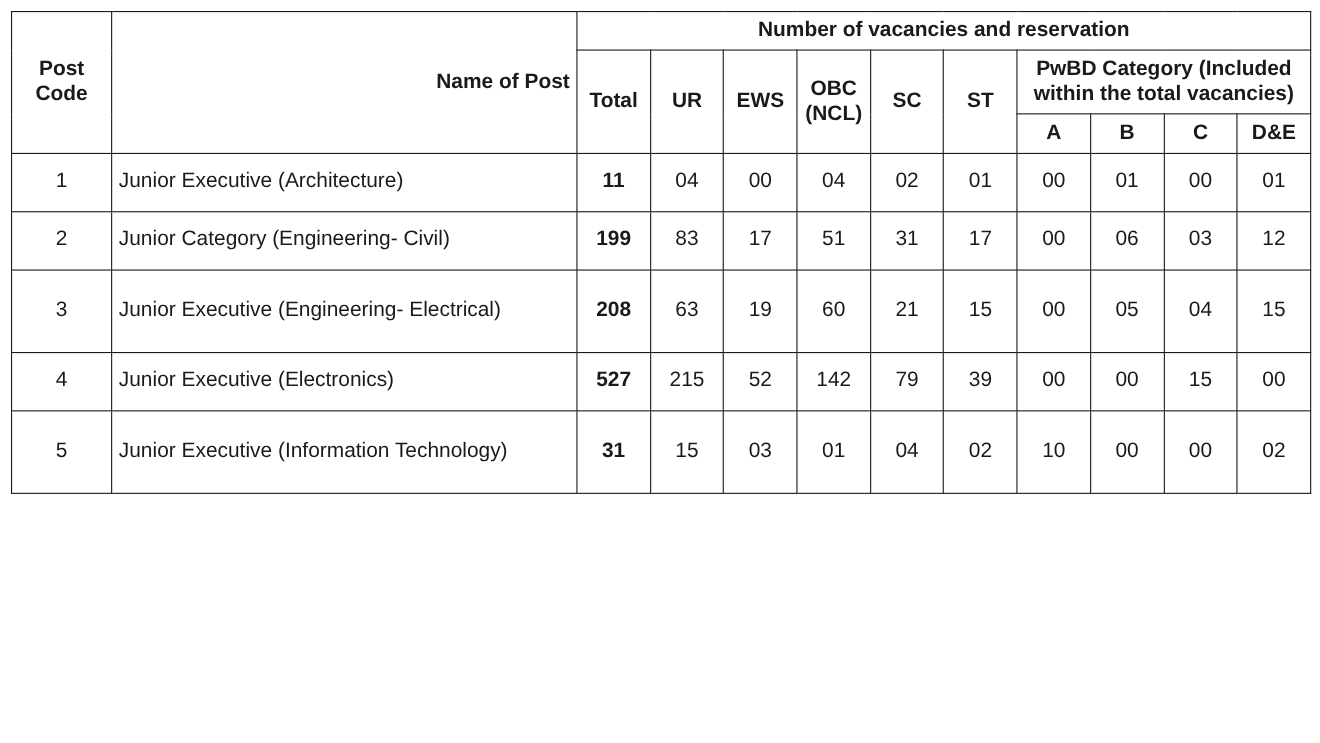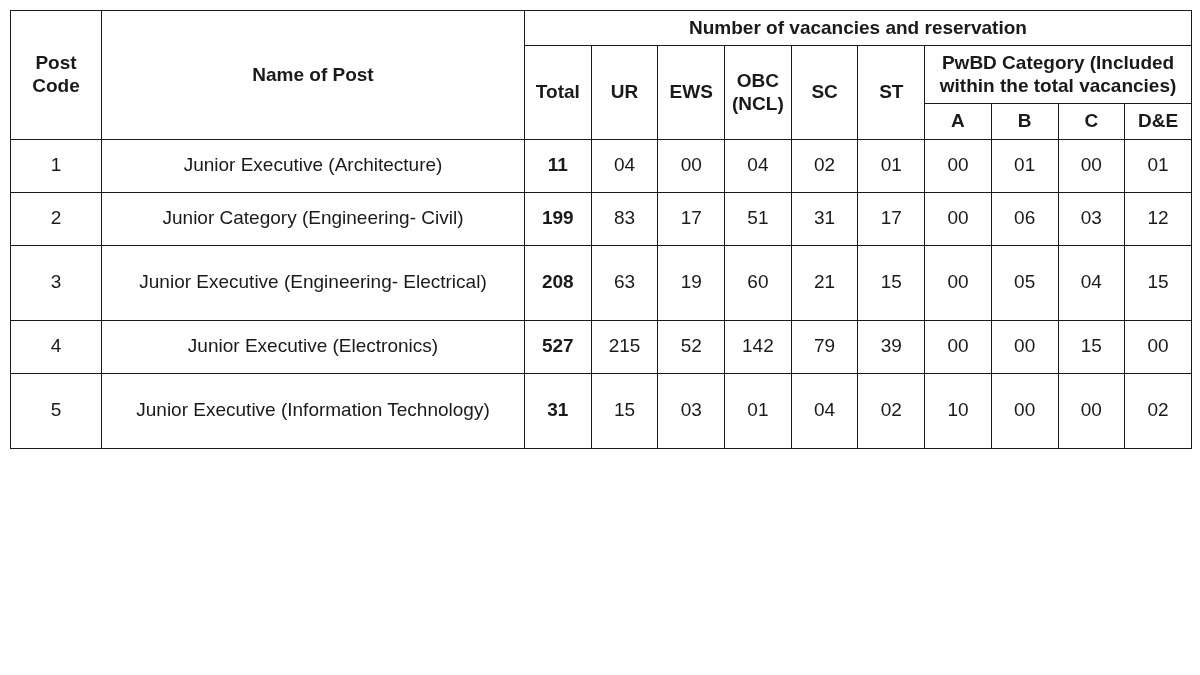--- a/index.html
+++ b/index.html
@@ -38,39 +38,39 @@
   }
   th.grp {
     font-size: 20px;
     margin-left: 45px;
   }
   th.postcode {
     width: 78px;
   }
   th.namepost {
     width: 410px;
-    text-align: center;
+    text-align: right;
     padding-left: 10px;
     font-size: 20px;
   }
   th.total { width: 78px; }
   th.ur { width: 62px; }
   th.ews { width: 68px; }
   th.obc { width: 82px; }
   th.sc { width: 62px; margin-left: 19px; }
   th.st { width: 66px; }
   th.pwbd-sub { width: 64px; }
   th.pwbd-de { width: 78px; }
 
   td.code {
     text-align: center;
     font-size: 19px;
   }
   td.name {
-    text-align: center;
+    text-align: left;
     padding-left: 10px;
     font-size: 19px;
   }
   td.num {
     text-align: center;
   }
   td.num.bold {
     font-weight: bold;
     margin-left: 16px;
   }

